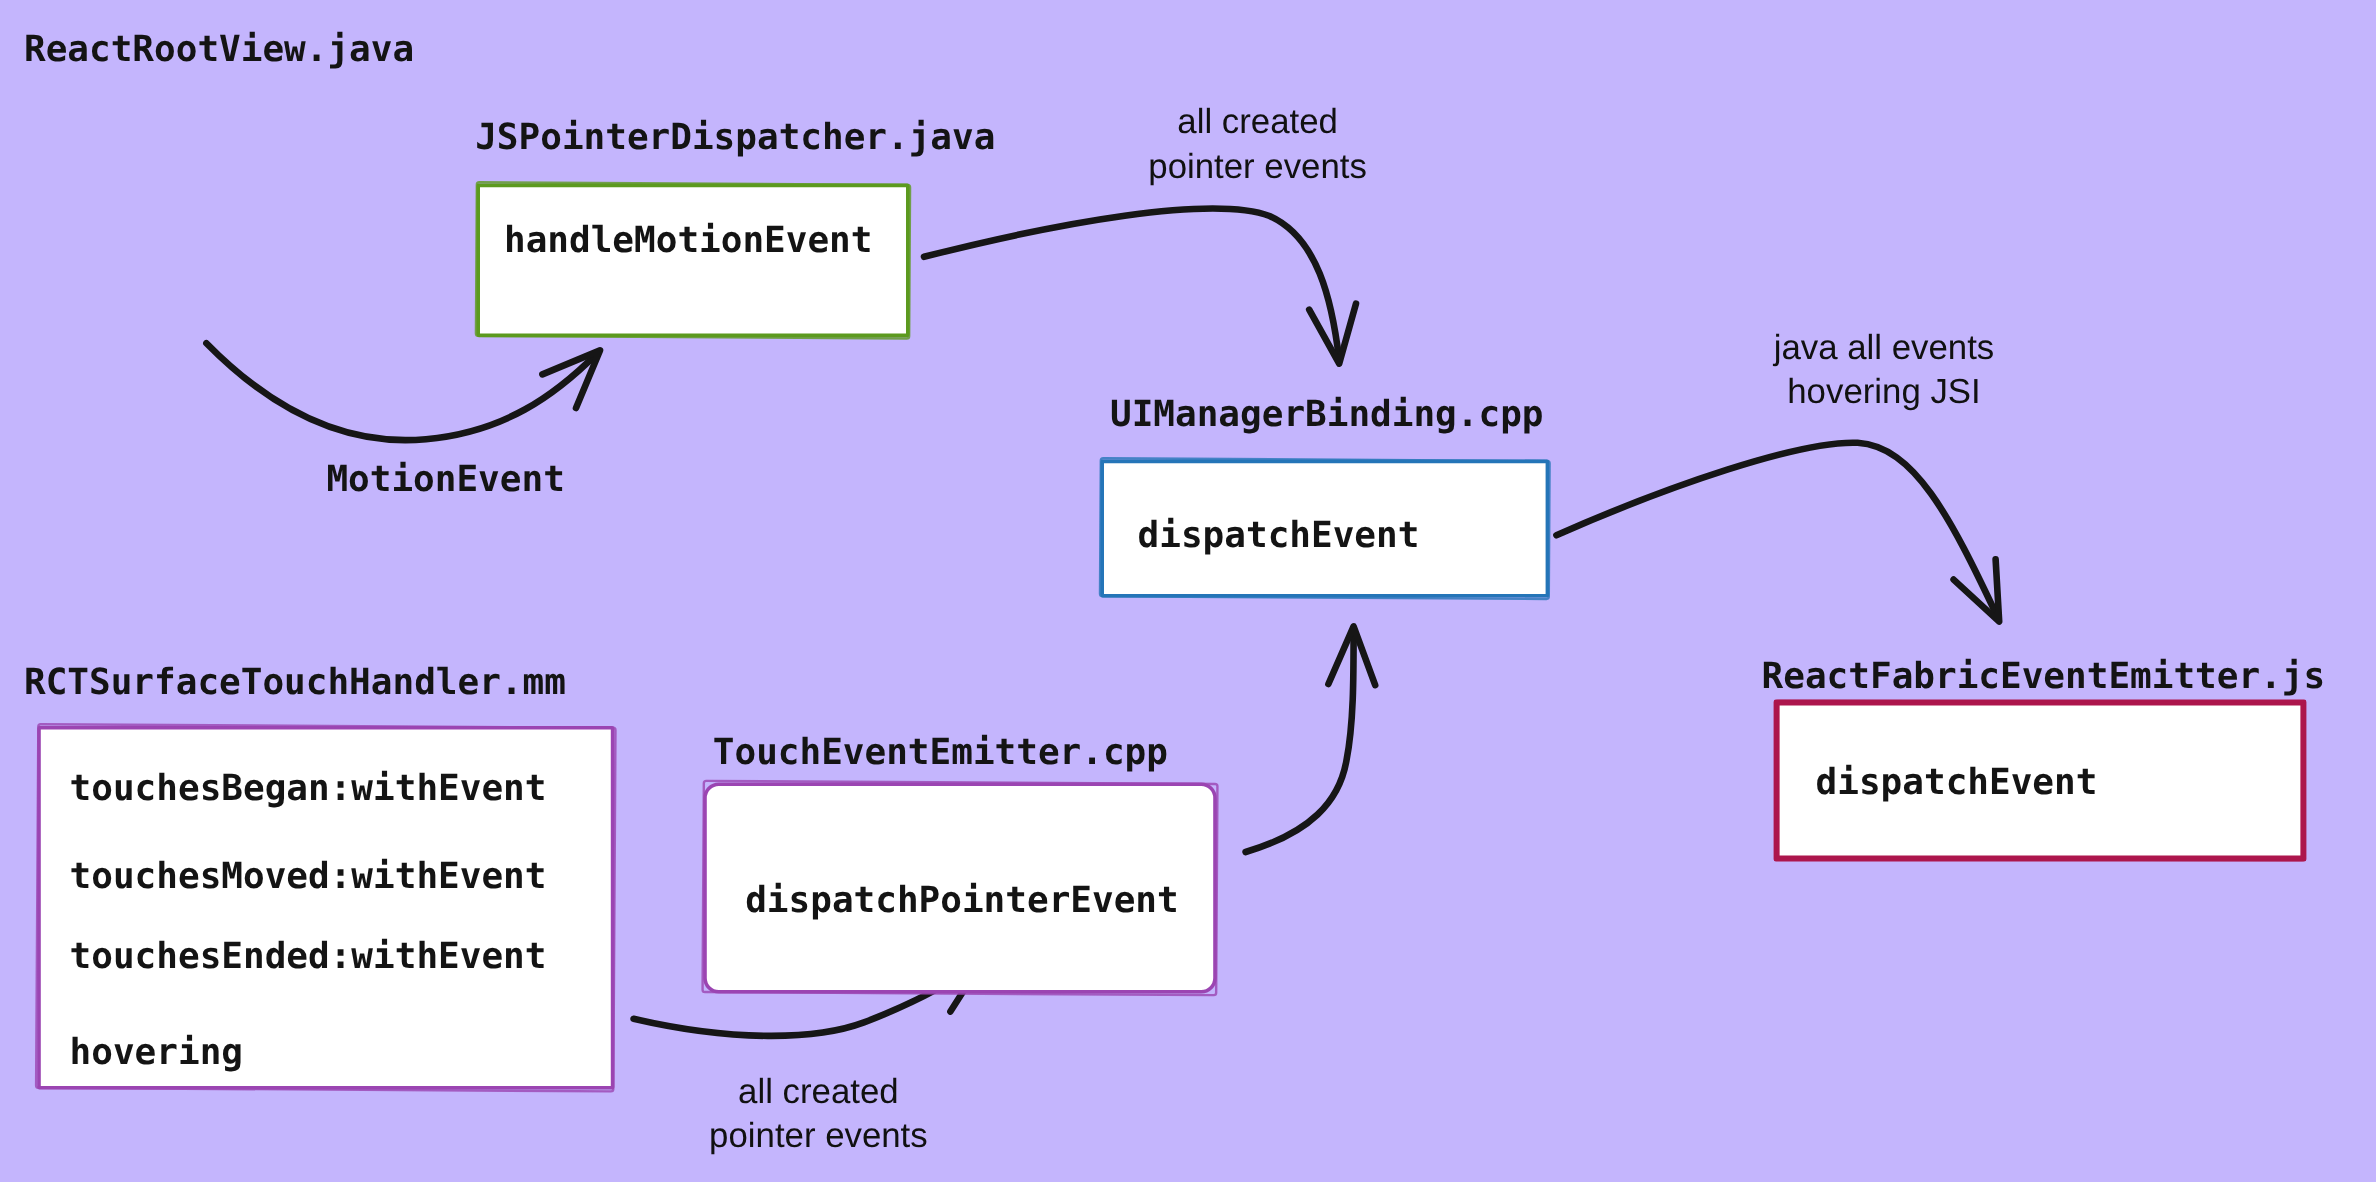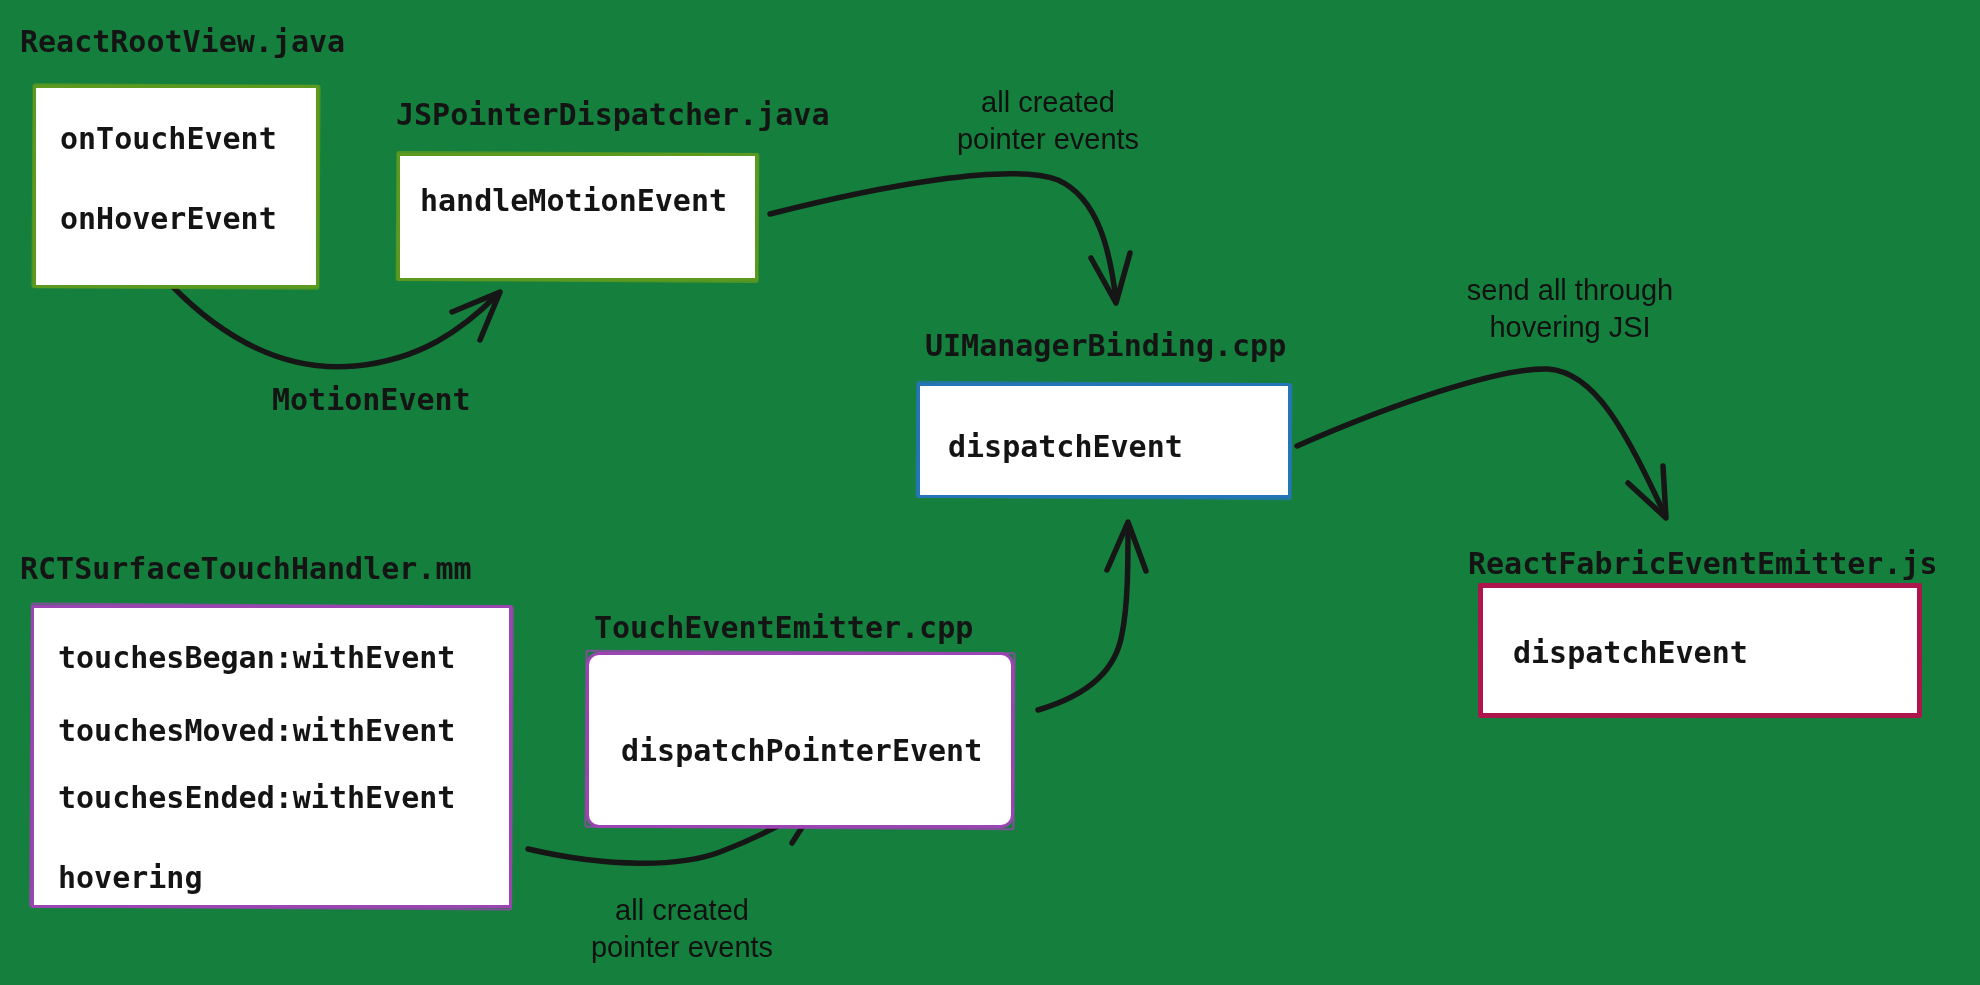--- a/index.html
+++ b/index.html
@@ -1,20 +1,20 @@
 <!DOCTYPE html>
 <html style="--green: #5c9a1f; --blue: #2575b8; --purple: #9b45b2; --crimson: #ad164d; --ink: #161616;"><head>
 <meta charset="utf-8">
 <style>
   html, body { margin: 0; padding: 0; background: #ffffff; }
   #canvas {
     position: relative;
     width: 1980px;
     height: 985px;
-    background: #15803d;
+    background: #c4b5fd;
     overflow: hidden;
     font-family: "DejaVu Sans Mono", monospace;
   }
   .mono-title {
     position: absolute;
     font: 700 30px "DejaVu Sans Mono", monospace;
     color: #141414;
     white-space: nowrap;
     letter-spacing: 0px;
   }
@@ -102,24 +102,20 @@
     </g>
   </svg>
 
   <div class="mono-title" style="left:20px;  top:24px;">ReactRootView.java</div>
   <div class="mono-title" style="left:396px; top:97px;">JSPointerDispatcher.java</div>
   <div class="mono-title" style="left:925px; top:328px;">UIManagerBinding.cpp</div>
   <div class="mono-title" style="left:1468px;top:546px;">ReactFabricEventEmitter.js</div>
   <div class="mono-title" style="left:20px;  top:531px;margin-top:20px;">RCTSurfaceTouchHandler.mm</div>
   <div class="mono-title" style="left:594px; top:610px;">TouchEventEmitter.cpp</div>
 
-  <div class="node c-green" style="left:33px; top:85px; width:280px; height:197px;">
-    <div class="item" style="left:24px; top:33px;">onTouchEvent</div>
-    <div class="item" style="left:24px; top:113px;">onHoverEvent</div>
-  </div>
 
   <div class="node c-green" style="left:397px; top:153px; width:355px; height:122px;">
     <div class="item" style="left:20px; top:27px;">handleMotionEvent</div>
   </div>
 
   <div class="node c-blue" style="left:917px; top:383px; width:368px; height:109px;">
     <div class="item" style="left:28px; top:43px;">dispatchEvent</div>
   </div>
 
   <div class="node c-crimson thick" style="left:1478px; top:583px; width:434px; height:125px;">
@@ -138,21 +134,21 @@
   </div>
 
   <div class="mono-title" style="left:272px; top:382px;">MotionEvent</div>
 
   <div class="hand-label" style="left:888px; top:84px;">
     <div>all created</div>
     <div>pointer events</div>
   </div>
 
   <div class="hand-label" style="left:1410px; top:272px;">
-    <div>send all through</div>
+    <div>java all events</div>
     <div>hovering JSI</div>
   </div>
 
   <div class="hand-label" style="left:522px; top:892px;">
     <div>all created</div>
     <div>pointer events</div>
   </div>
 
 </div>
 

